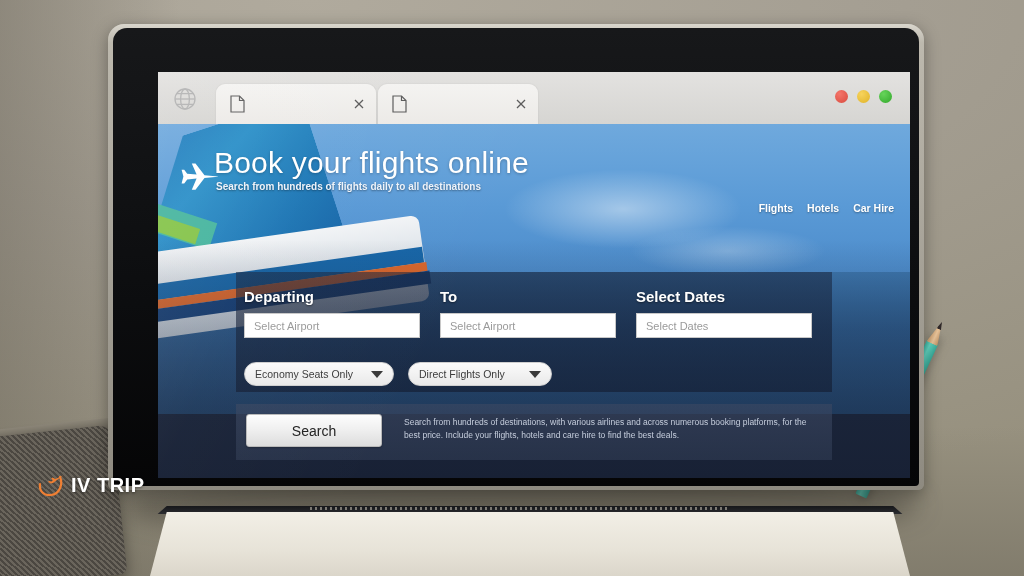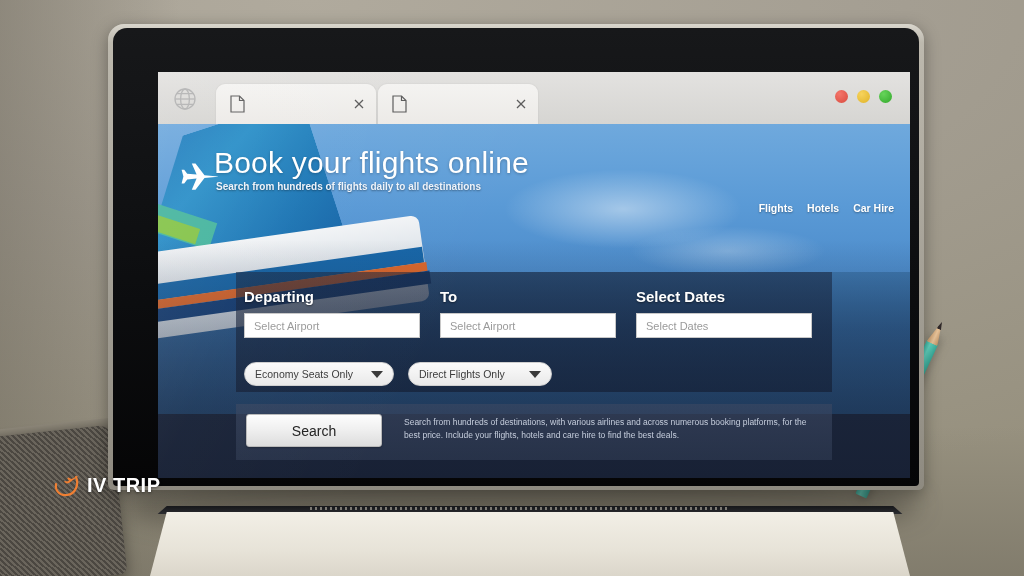--- a/index.html
+++ b/index.html
@@ -460,21 +460,21 @@
     left: 168px; top: 12px;
     width: 412px;
     font-size: 8.5px;
     line-height: 1.55;
     color: #c6cedd;
   }
 
   
   .watermark {
     position: absolute;
-    left: 52px; top: 470px;
+    left: 36px; top: 470px;
     display: flex;
     align-items: center;
     gap: 5px;
     z-index: 40;
   }
   .wm-mark { width: 30px; height: 30px; }
   .wm-text {
     font-size: 20px;
     font-weight: 700;
     color: #ffffff;

